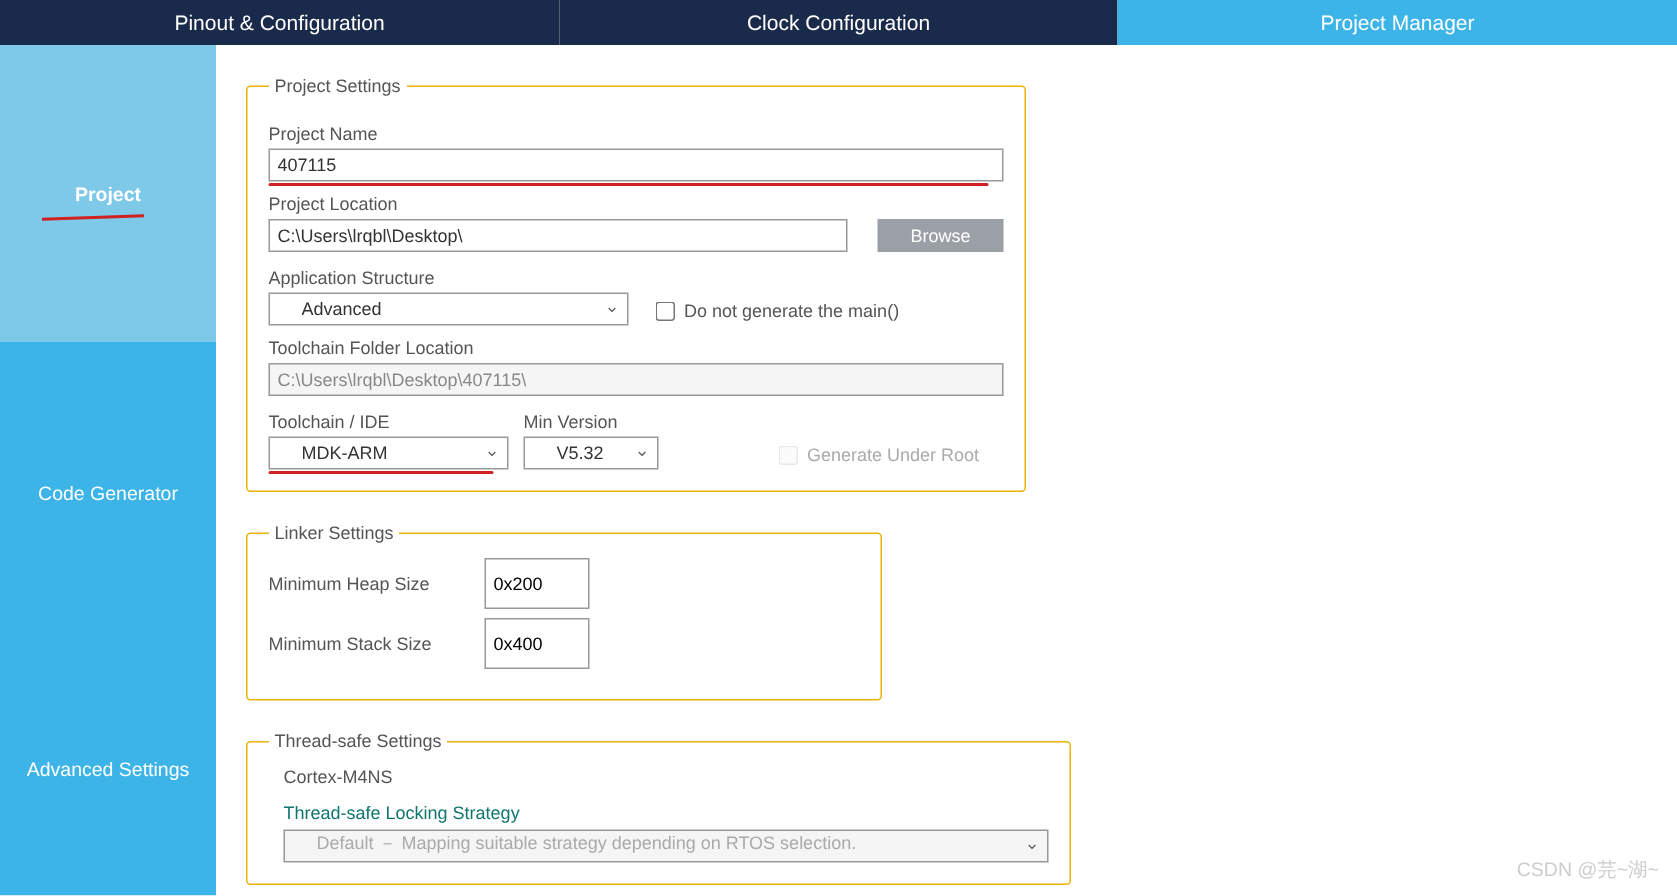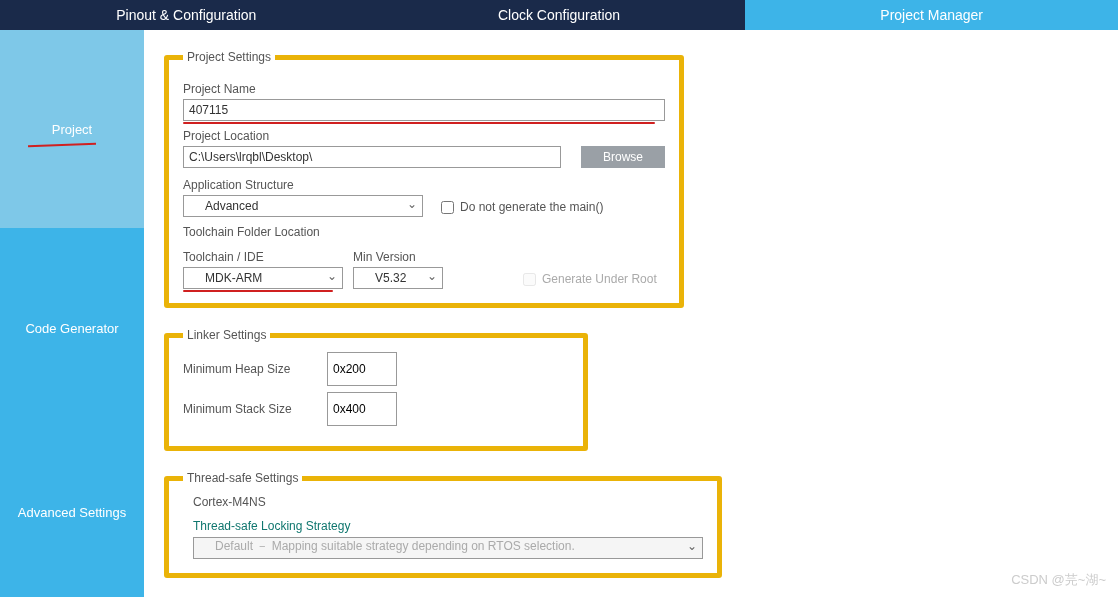--- a/index.html
+++ b/index.html
@@ -13,21 +13,21 @@
     .main { display: flex; height: calc(100% - 30px); }
     
     .sidebar { width: 144px; display: flex; flex-direction: column; }
     .side-item { display: flex; align-items: center; justify-content: center; color: #fff; font-size: 13px; cursor: pointer; padding: 0 8px; text-align: center; }
     .side-item.active { background: #7ec8e8; height: 198px; }
     .side-item.normal { background: #3db4e8; height: 200px; }
     .side-item.last { background: #3db4e8; flex: 1; }
     
     .content { flex: 1; padding: 20px 20px 10px 20px; background: #fff; }
     
-    fieldset { border: 5px solid #eab308; border-radius: 3px; padding: 10px 14px 14px 14px; margin-bottom: 20px; width: 520px; }
+    fieldset { border: 1px solid #eab308; border-radius: 3px; padding: 10px 14px 14px 14px; margin-bottom: 20px; width: 520px; }
     legend { font-size: 12px; color: #555; padding: 0 4px; }
     
     .field-label { font-size: 12px; color: #555; margin-top: 8px; margin-bottom: 3px; }
     .text-input { width: 100%; height: 22px; border: 1px solid #999; padding: 0 5px; font-size: 12px; color: #333; background: #fff; }
     .text-input.ro { background: #f5f5f5; color: #888; }
     
     .row { display: flex; align-items: flex-end; gap: 20px; }
     .row .col { display: flex; flex-direction: column; }
     
     .select-wrap { position: relative; }
@@ -50,21 +50,21 @@
     .ts-check { margin-left: 10px; margin-bottom: 12px; }
     .ts-label { font-size: 12px; color: #0f766e; margin-left: 10px; margin-bottom: 4px; }
     .ts-select { margin-left: 10px; width: 510px; }
     .ts-select .fake-select { color: #aaa; background: #f5f5f5; }
     
     .underline-red { position: relative; }
     .underline-red::after { content: ""; position: absolute; left: 0; right: 10px; bottom: -3px; height: 2px; background: #d02020; border-radius: 1px; }
     
     .watermark { position: absolute; right: 12px; bottom: 8px; font-size: 13px; color: #ccc; }
     
-    .side-underline { position: relative; }
+    .side-underline { position: relative; font-weight: bold; }
     .side-underline::after { content: ""; position: absolute; left: 28px; right: 48px; bottom: 82px; height: 2px; background: #d02020; transform: rotate(-2deg); }
   </style>
 </head>
 <body>
 
 <div class="top-tabs">
   <div class="top-tab dark">Pinout &amp; Configuration</div>
   <div class="top-tab dark">Clock Configuration</div>
   <div class="top-tab light">Project Manager</div>
 </div>
@@ -101,20 +101,21 @@
             </select>
           </div>
         </div>
         <div class="checkbox-row" style="margin-bottom:3px;">
           <input type="checkbox" style="">
           <span>Do not generate the main()</span>
         </div>
       </div>
       
       <div class="field-label">Toolchain Folder Location</div>
+      <input class="text-input ro" readonly="" value="C:\Users\lrqbl\Desktop\407115\" style="">
       
       <div class="row" style="gap:10px; align-items:flex-end; margin-top:2px;">
         <div class="col" style="width:160px;">
           <div class="field-label">Toolchain / IDE</div>
           <span class="underline-red" style="display:block;">
             <div class="select-wrap">
               <select>
                 <option>MDK-ARM</option>
               </select>
             </div>

